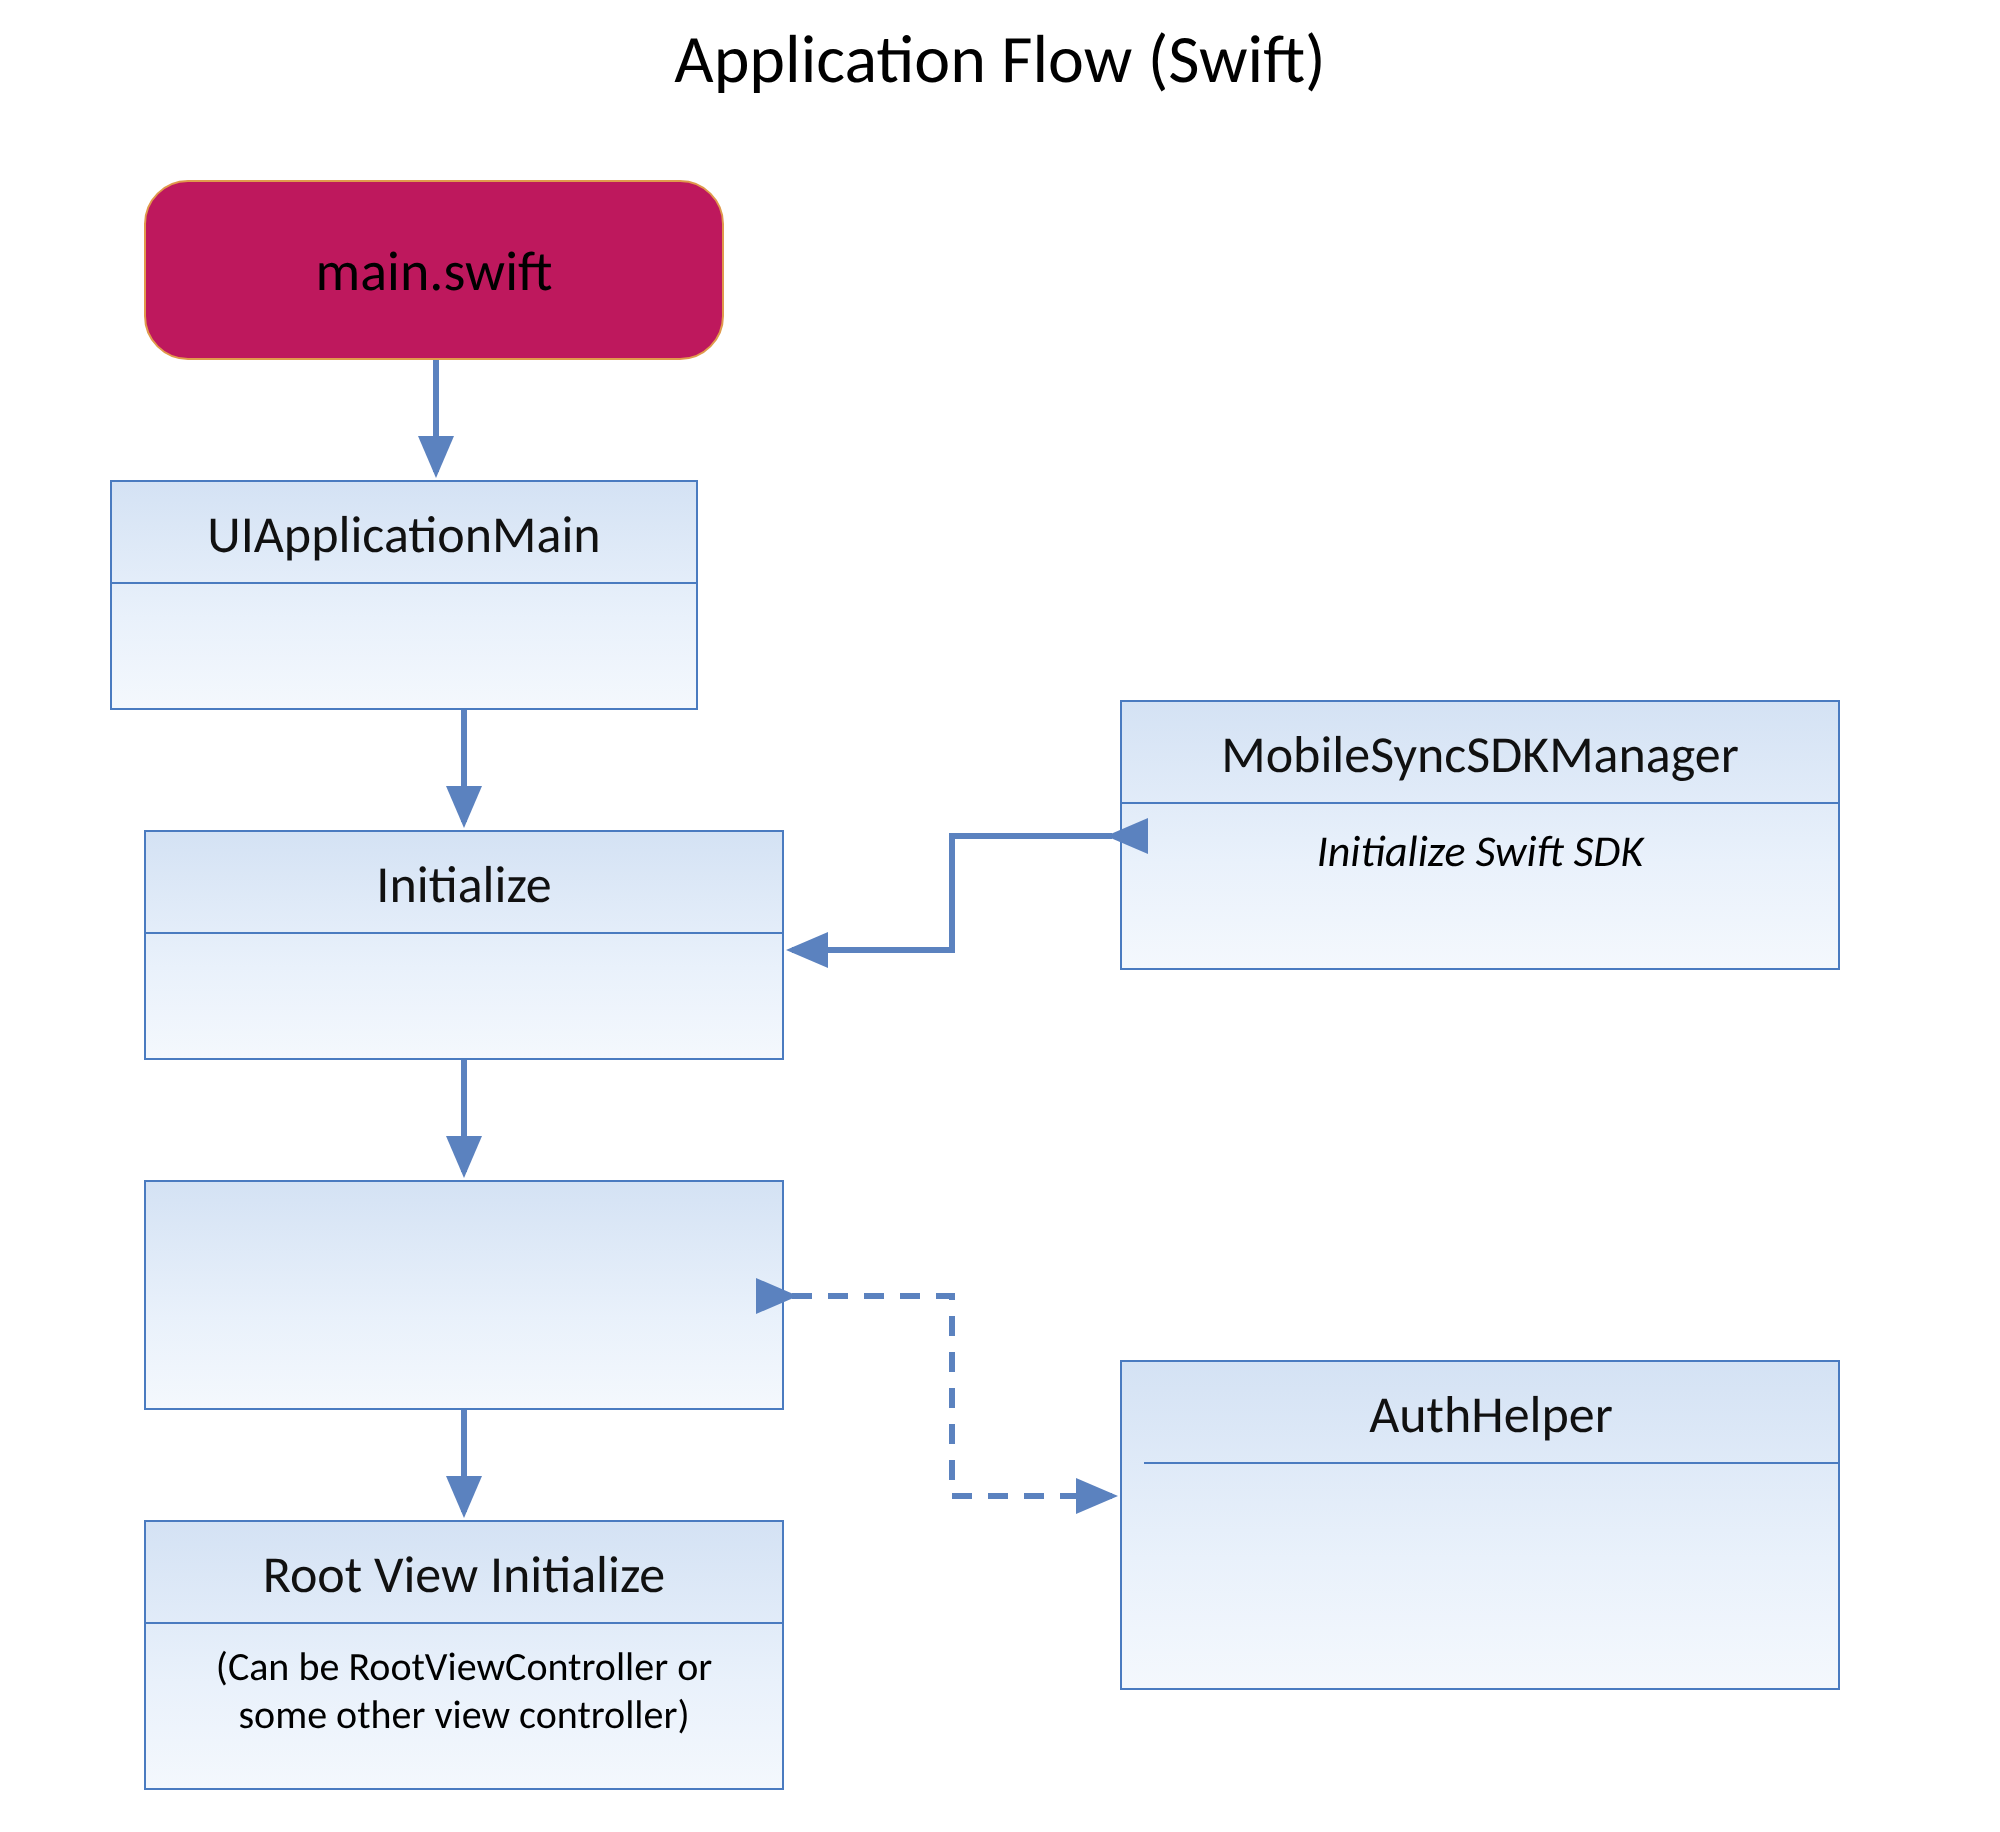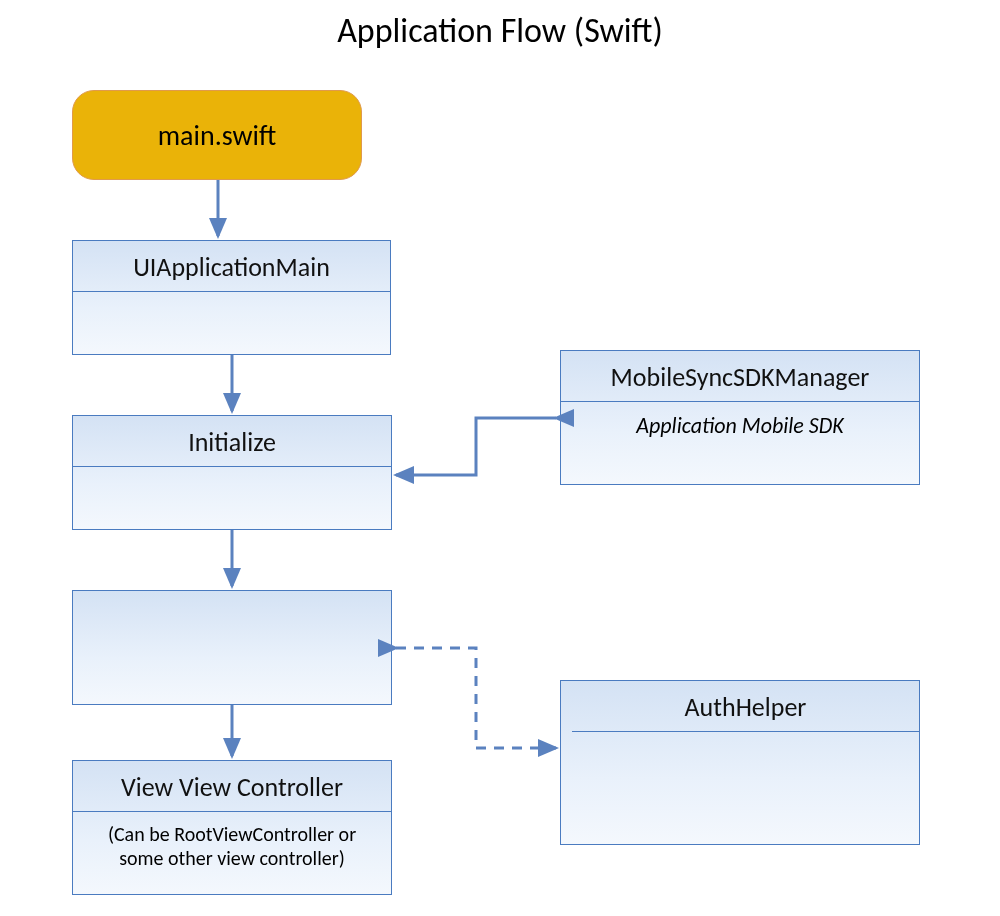--- a/index.html
+++ b/index.html
@@ -39,21 +39,21 @@
     padding: 10px 14px;
     font-size: 22px;
     text-align: center;
   }
   .node-body.italic { font-style: italic; }
   .node-body.small  { font-size: 20px; }
   .start-node {
     position: absolute;
     border: 1.5px solid #e09a4c;
     border-radius: 22px;
-    background: #eab308;
+    background: #be185d;
     display: flex;
     align-items: center;
     justify-content: center;
     font-size: 28px;
     color: #000;
   }
   svg.arrows {
     position: absolute;
     top: 0; left: 0;
     width: 1000px; height: 916px;
@@ -66,42 +66,42 @@
 </style>
 </head>
 <body>
 
 <div class="title">Application Flow (Swift)</div>
 
 <div class="start-node" style="left:72px; top:90px; width:290px; height:90px;">
   <span>main.swift</span>
 </div>
 
-<div class="node" style="left:72px; top:240px; width:319px; height:115px;">
+<div class="node" style="left:55px; top:240px; width:294px; height:115px;">
   <div class="node-title">UIApplicationMain</div>
   <div class="node-body"></div>
 </div>
 
 <div class="node" style="left:72px; top:415px; width:320px; height:115px;">
   <div class="node-title">Initialize</div>
   <div class="node-body"></div>
 </div>
 
 <div class="node" style="left:72px; top:590px; width:320px; height:115px;">
   <div class="node-body"></div>
 </div>
 
 <div class="node" style="left:72px; top:760px; width:320px; height:135px;">
-  <div class="node-title">View View Controller</div>
+  <div class="node-title">Root View Initialize</div>
   <div class="node-body small">(Can be RootViewController or some other view controller)</div>
 </div>
 
 <div class="node" style="left:560px; top:350px; width:360px; height:135px;">
   <div class="node-title">MobileSyncSDKManager</div>
-  <div class="node-body italic">Application Mobile SDK</div>
+  <div class="node-body italic">Initialize Swift SDK</div>
 </div>
 
 <div class="node" style="left:560px; top:680px; width:360px; height:165px;padding-left:11px;">
   <div class="node-title">AuthHelper</div>
 </div>
 
 <svg class="arrows">
   <defs>
     <marker id="arrowhead" markerWidth="8" markerHeight="8" refX="6" refY="3" orient="auto">
       <path d="M0,0 L7,3 L0,6 Z" fill="#5b82bf"></path>

